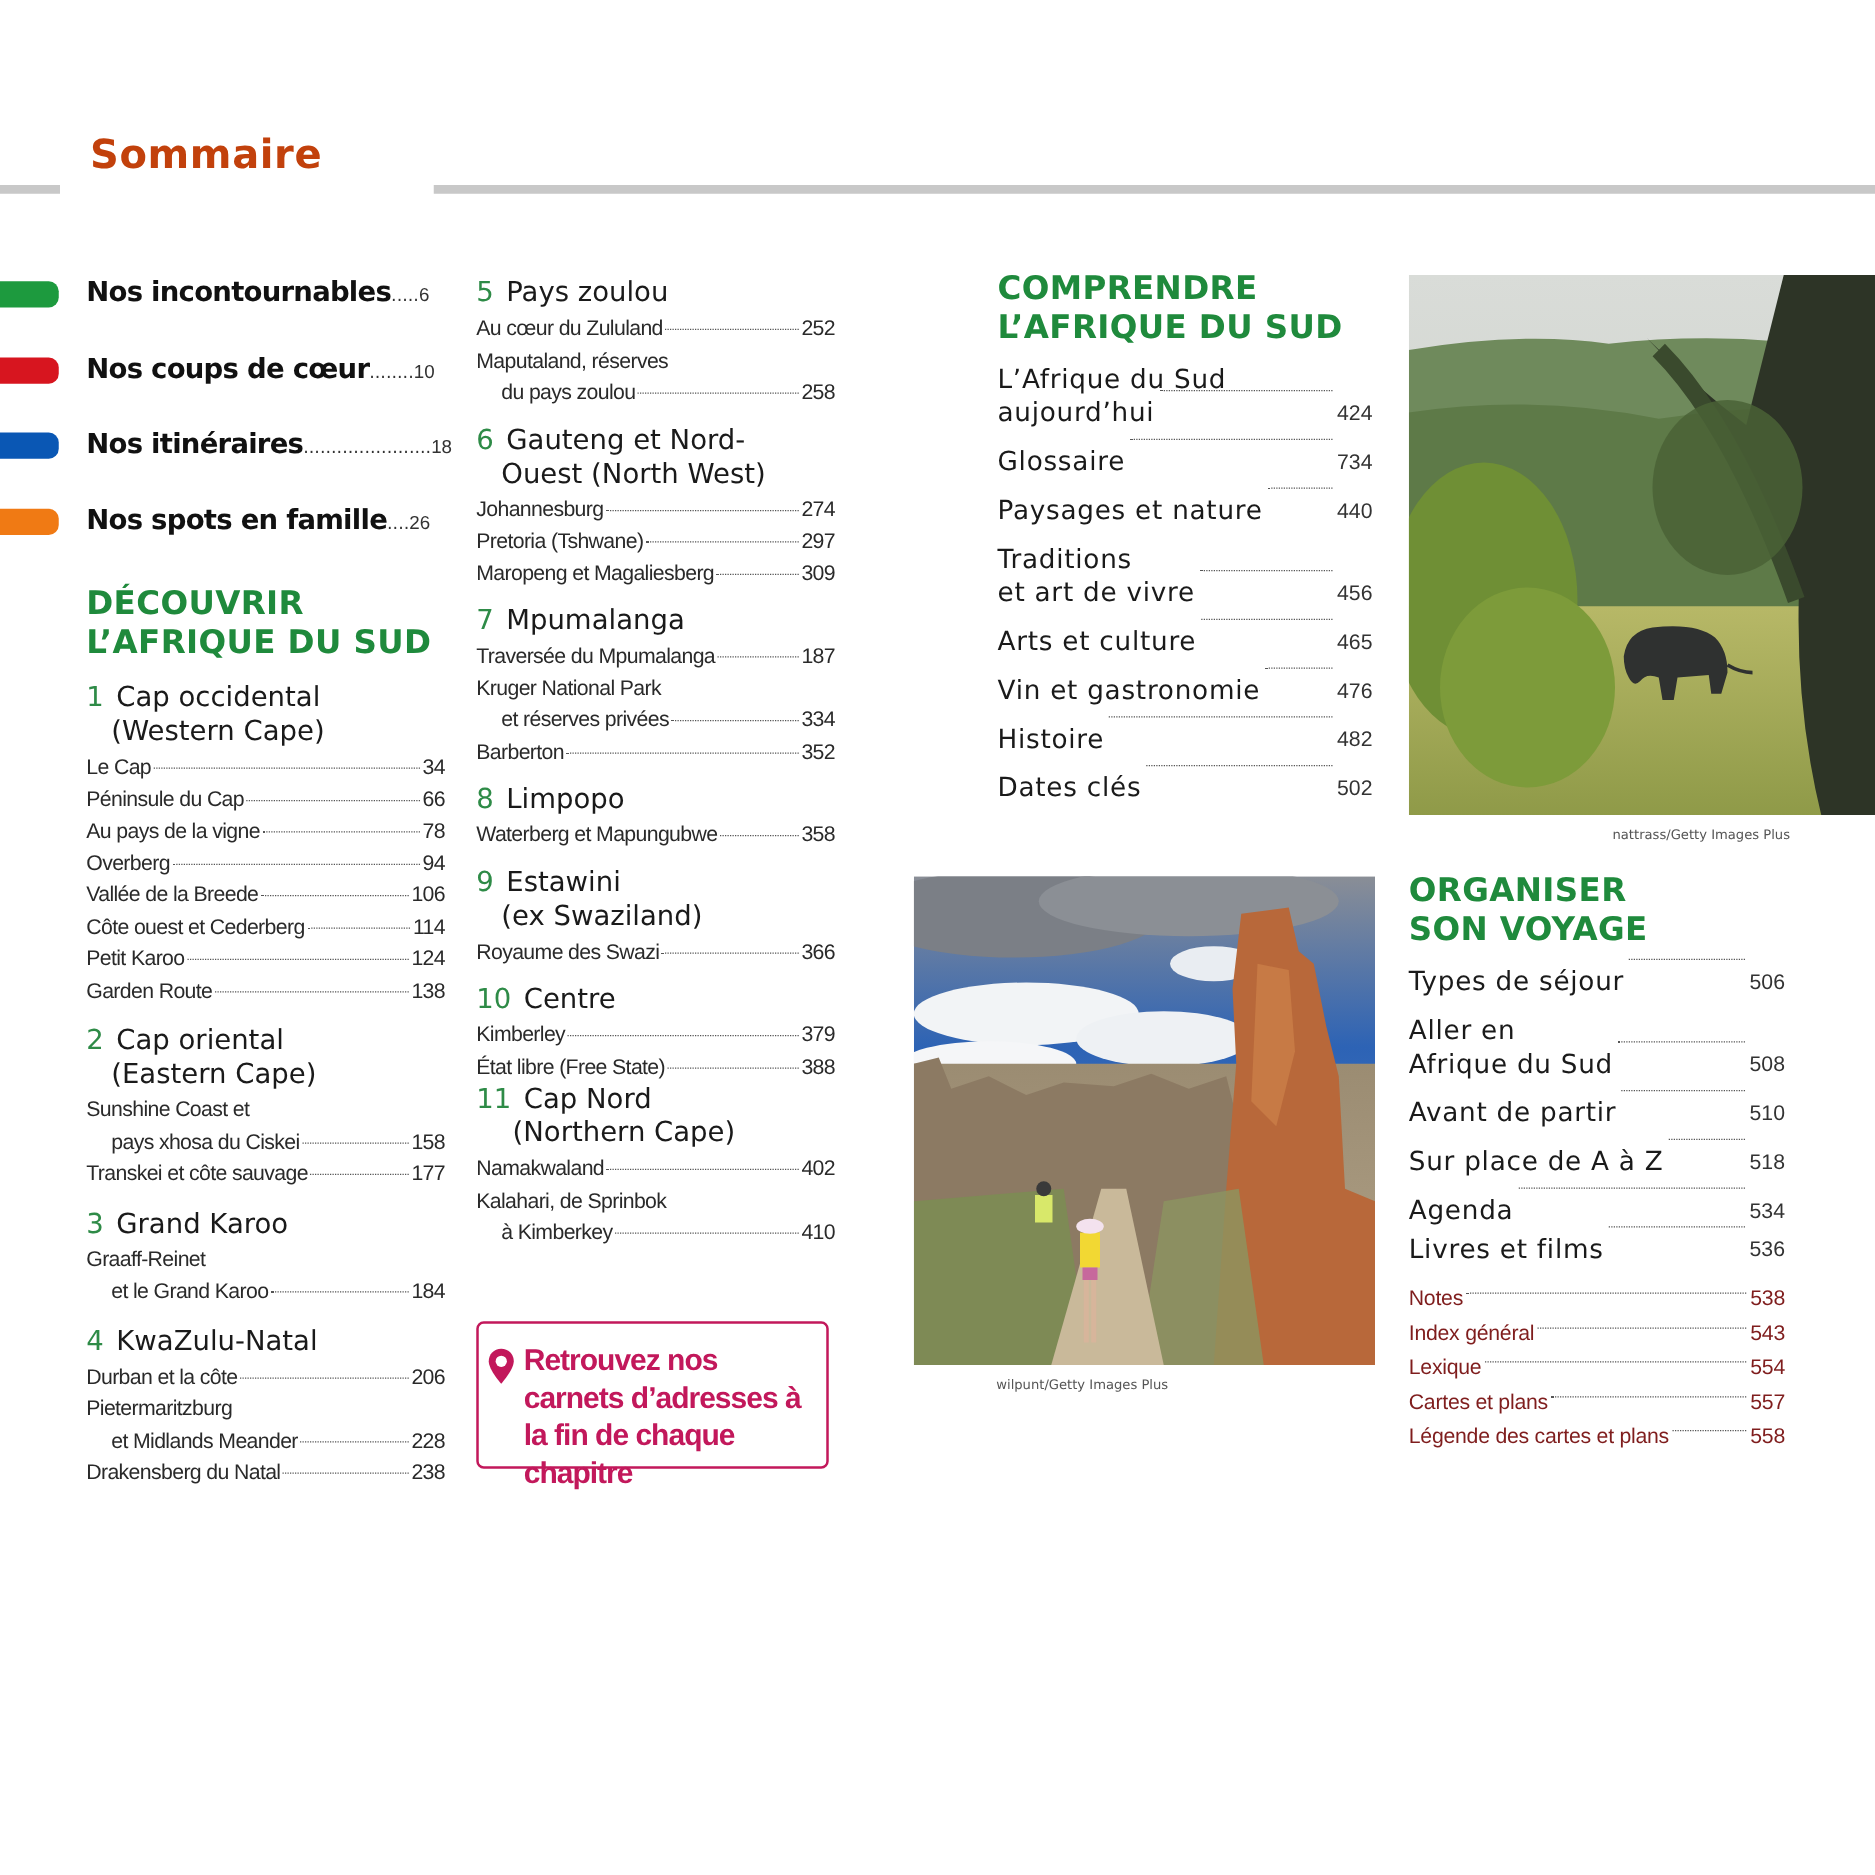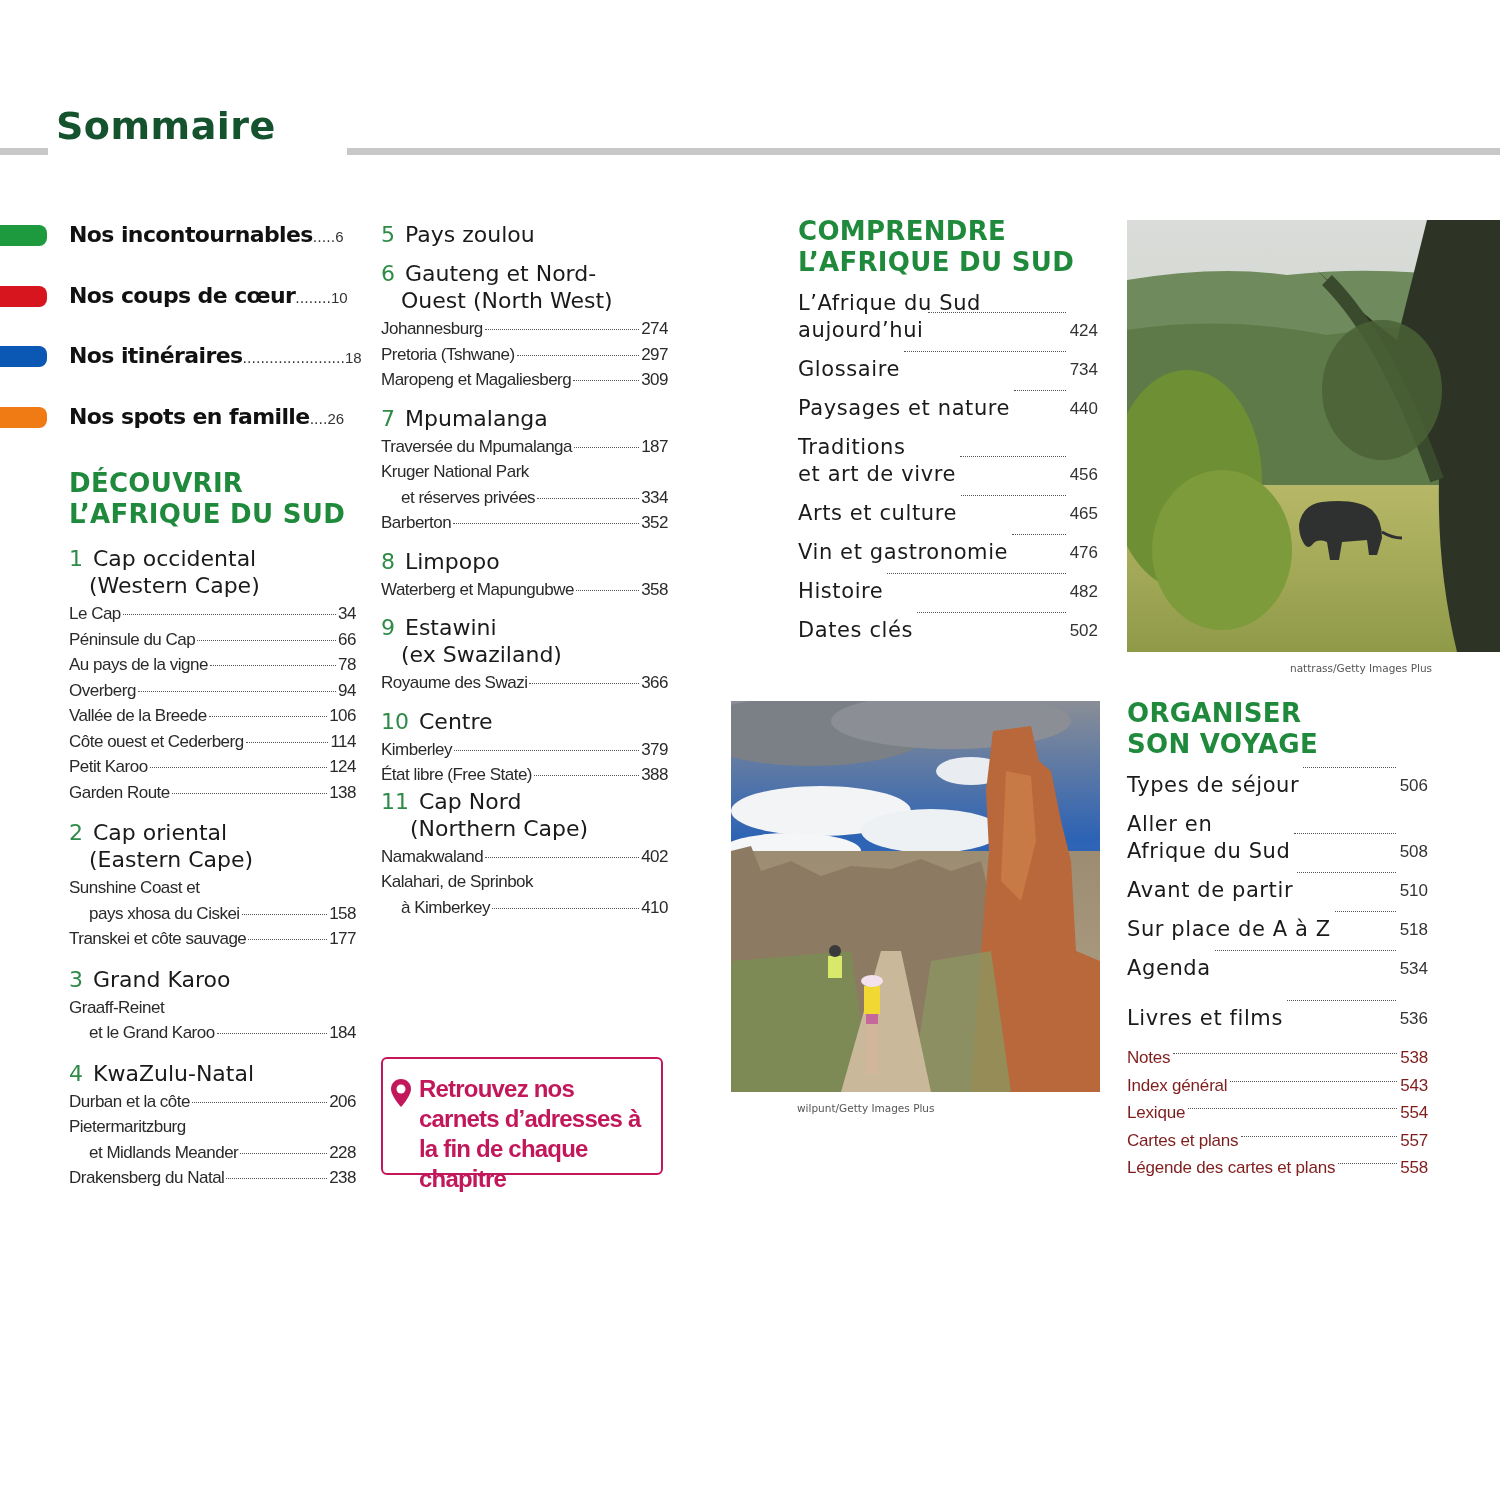--- a/index.html
+++ b/index.html
@@ -1,21 +1,21 @@
 <!DOCTYPE html>
 <html><head>
 <meta charset="utf-8">
 <style>
   html, body { margin:0; padding:0; background:#ffffff; }
   body { width:1500px; height:1500px; position:relative; overflow:hidden; font-family:"Liberation Sans", sans-serif; color:#1a1a1a; }
   .abs { position:absolute; }
   
   .title-rule-left { left:0; top:148px; width:48px; height:7px; background:#c8c8c8; }
   .title-rule-right { left:347px; top:148px; width:1153px; height:7px; background:#c8c8c8; }
-  .page-title { left:56px; top:104px; font-size:38px; font-weight:bold; color:#14532d; letter-spacing:0.5px; font-family:"DejaVu Sans", sans-serif; }
+  .page-title { left:72px; top:104px; font-size:32px; font-weight:bold; color:#c2410c; letter-spacing:0.5px; font-family:"DejaVu Sans", sans-serif; }
 
   
   .tab-bar { left:0; width:47px; height:21px; border-radius:0 8px 8px 0; }
   .feature { left:69px; font-size:22px; font-weight:bold; font-family:"DejaVu Sans", sans-serif; letter-spacing:-0.6px; color:#111; display:flex; align-items:baseline; white-space:nowrap; }
   .feature .dots { font-weight:normal; font-size:14px; letter-spacing:0; color:#333; }
   .feature .pg { font-weight:normal; font-size:15px; color:#333; letter-spacing:0; font-family:"Liberation Sans Narrow","Liberation Sans", sans-serif; }
 
   
   .sec-head { font-family:"DejaVu Sans", sans-serif; font-weight:bold; color:#1f8a3c; font-size:26px; line-height:31px; letter-spacing:0.3px; }
 
@@ -187,20 +187,33 @@
         <span class="lead"></span>
         <span class="pg">238</span>
       </div>
   </div>
 </div>
 
 <div class="abs toc-col" style="left:381px;top:221px">
 
   <div class="chap">
     <span class="num">5</span><span>Pays zoulou</span>
+  </div>
+  <div style="margin-top:2px">
+    <div class="entry">
+        <span class="lbl">Au cœur du Zululand</span>
+        <span class="lead"></span>
+        <span class="pg">252</span>
+      </div>
+    <div class="entry-first">Maputaland, réserves</div>
+    <div class="entry indent">
+        <span class="lbl">du pays zoulou</span>
+        <span class="lead"></span>
+        <span class="pg">258</span>
+      </div>
   </div>
 
   <div class="chap" style="margin-top:12px">
     <span class="num">6</span><span>Gauteng et Nord-</span>
     <span class="cont">Ouest (North West)</span>
   </div>
   <div style="margin-top:2px">
     <div class="entry">
         <span class="lbl">Johannesburg</span>
         <span class="lead"></span>
@@ -448,21 +461,21 @@
   <div class="big-entry" style="margin-top:12px">
       <span>Sur place de A à Z</span>
       <span class="lead"></span>
       <span class="pg">518</span>
     </div>
   <div class="big-entry" style="margin-top:12px">
       <span>Agenda</span>
       <span class="lead"></span>
       <span class="pg">534</span>
     </div>
-  <div class="big-entry" style="margin-top:23px">
+  <div class="big-entry" style="margin-top:4px">
       <span>Livres et films</span>
       <span class="lead"></span>
       <span class="pg">536</span>
     </div>
 
   <div style="margin-top:12px">
     <div class="small-entry">
         <span>Notes</span>
         <span class="lead"></span>
         <span>538</span>

